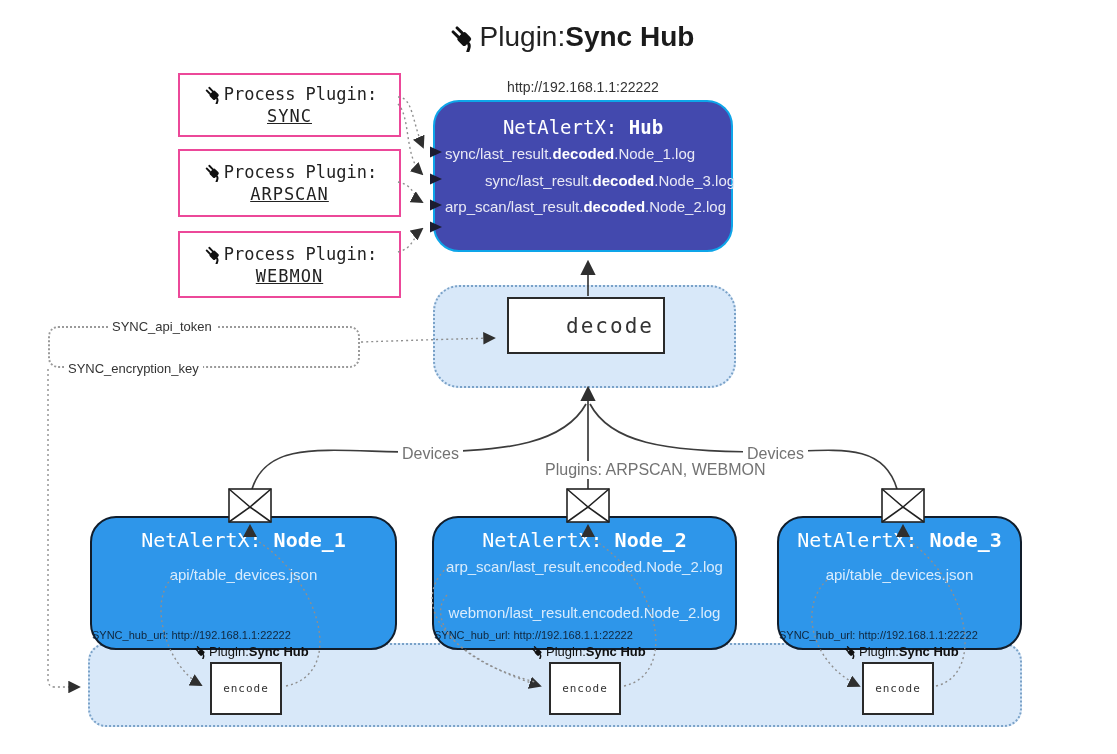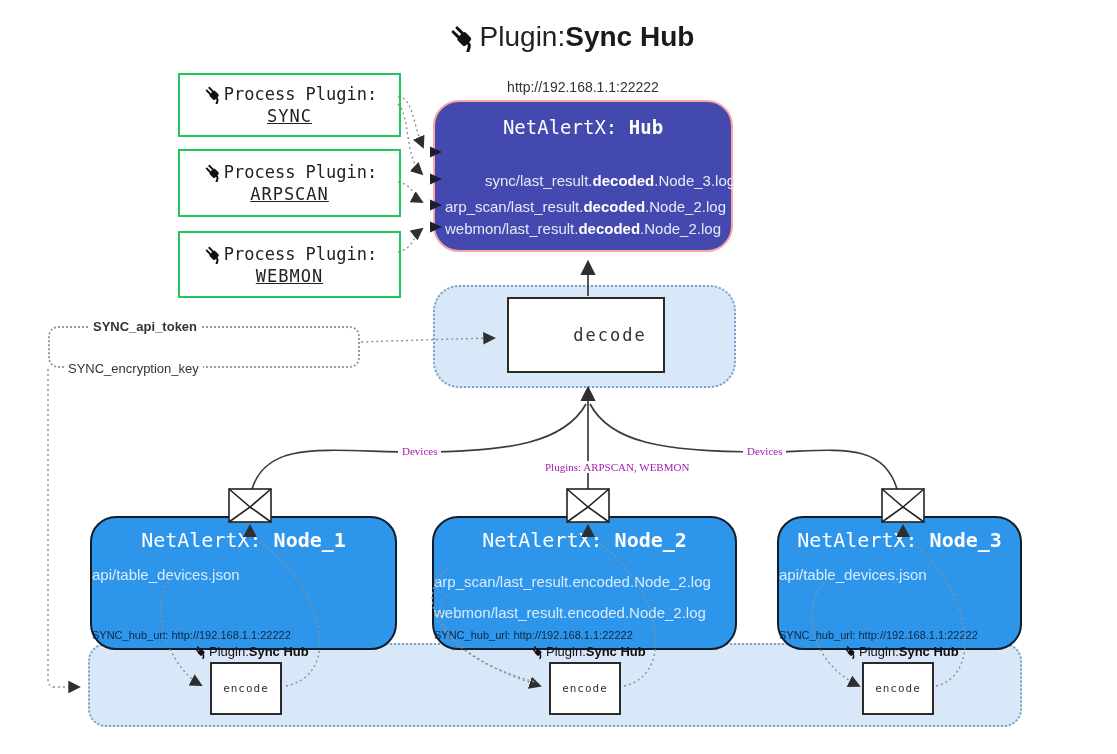--- a/index.html
+++ b/index.html
@@ -10,57 +10,57 @@
 
   
   .title{left:375px;top:16px;width:390px;height:42px;display:flex;align-items:center;
          justify-content:center;font-size:28px;color:#222;z-index:4;}
   .title .bold{font-weight:bold;color:#1b1b1b;}
   .plug{width:30px;height:30px;margin-right:4px;flex:0 0 auto;}
   .plug.sm{width:20px;height:20px;margin-right:2px;}
   .plug.xs{width:15px;height:15px;margin-right:2px;}
 
   
-  .pbox{left:178px;width:219px;height:60px;border:2px solid #22c55e;background:#fff;
+  .pbox{left:178px;width:219px;height:60px;border:2px solid #ec4899;background:#fff;
         display:flex;flex-direction:column;align-items:center;justify-content:center;
         z-index:1;font-size:17px;color:#222;}
   .pbox .l1{display:flex;align-items:center;}
   .pbox .l2{margin-top:2px;letter-spacing:1px;text-decoration:underline;}
 
   
   .huburl{left:433px;top:79px;width:300px;text-align:center;font-size:14px;color:#333;z-index:1;}
-  .hub{left:433px;top:100px;width:300px;height:152px;background:#4349ae;border:2px solid #fca5a5;
+  .hub{left:433px;top:100px;width:300px;height:152px;background:#4349ae;border:2px solid #0ea5e9;
        border-radius:26px;z-index:1;box-sizing:border-box;}
   .hub-title{left:0;top:14px;width:100%;text-align:center;font-size:19px;color:#fff;}
   .hub-title .bold{font-weight:bold;}
   .hubline{left:10px;width:288px;height:20px;font-size:15px;color:#e9e9f5;white-space:nowrap;
            line-height:20px;}
   .hubline b{color:#ffffff;}
 
   
   .lightbox{background:#d8e8f9;border:2px dotted #7aa2c8;border-radius:26px;box-sizing:border-box;z-index:0;}
   .decode-wrap{left:433px;top:285px;width:303px;height:103px;}
   .whitebox{background:#fff;border:2px solid #2a2a2a;box-sizing:border-box;display:flex;
             align-items:center;justify-content:center;color:#333;z-index:1;}
-  .decode{left:507px;top:297px;width:158px;height:76px;font-size:17px;letter-spacing:2px;padding-left:48px;}
+  .decode{left:507px;top:297px;width:158px;height:57px;font-size:21px;letter-spacing:2px;padding-left:48px;}
 
   
   .tokenrect{left:48px;top:326px;width:312px;height:42px;border:2px dotted #9a9a9a;
              border-radius:10px;z-index:1;box-sizing:border-box;}
   .secret{background:#fff;padding:0 4px;font-size:13px;color:#333;z-index:4;white-space:nowrap;}
 
   
-  .edgelbl{background:#fff;padding:0 4px;font-size:11px;color:#a21caf;z-index:4;white-space:nowrap;font-family:Liberation Serif, serif;}
+  .edgelbl{background:#fff;padding:0 4px;font-size:16px;color:#737373;z-index:4;white-space:nowrap;}
 
   
   .node{top:516px;height:134px;background:#2e96ea;border:2px solid #111d2b;border-radius:26px;
         z-index:1;box-sizing:border-box;}
   .node-title{left:0;top:10px;width:100%;text-align:center;font-size:20px;color:#fff;white-space:nowrap;}
   .node-title .bold{font-weight:bold;}
-  .nline{left:0;width:100%;height:22px;font-size:15px;color:#d9ecfd;
+  .nline{left:0;width:100%;height:22px;text-align:center;font-size:15px;color:#d9ecfd;
          line-height:22px;white-space:nowrap;}
   .nurl{left:0;bottom:7px;width:100%;text-align:left;font-size:11px;color:#10263c;white-space:nowrap;}
 
   
   .bottom-wrap{left:88px;top:643px;width:934px;height:84px;border-radius:18px;}
   .encode{width:72px;height:53px;top:662px;font-size:11px;letter-spacing:1px;}
   .plglbl{top:642px;height:18px;display:flex;align-items:center;font-size:13px;color:#111;z-index:2;white-space:nowrap;}
   .plglbl .bold{font-weight:bold;}
 
   svg.overlay{position:absolute;left:0;top:0;z-index:3;pointer-events:none;}
@@ -116,54 +116,54 @@
       </div>
     <div class="l2">WEBMON</div>
   </div>
 
   <div class="abs huburl">http://192.168.1.1:22222</div>
 
   <div class="abs hub">
     <div class="abs hub-title mono">
       <span>NetAlertX: </span><span class="bold">Hub</span>
     </div>
+    <div class="abs hubline" style="top:42px;">
+      <span>sync/last_result.</span><b>decoded</b><span>.Node_1.log</span>
+    </div>
     <div class="abs hubline" style="top:69px;margin-left:40px;">
       <span>sync/last_result.</span><b>decoded</b><span>.Node_3.log</span>
     </div>
     <div class="abs hubline" style="top:95px;">
       <span>arp_scan/last_result.</span><b>decoded</b><span>.Node_2.log</span>
     </div>
-    <div class="abs hubline" style="top:117px;">
-      <span>webmon/last_result.</span><b>decoded</b><span>.Node_2.log</span>
-    </div>
   </div>
 
   <div class="abs lightbox decode-wrap"></div>
   <div class="abs whitebox decode mono">decode</div>
 
   <div class="abs tokenrect"></div>
-  <div class="abs secret" style="left:89px;top:319px;font-weight:bold;">SYNC_api_token</div>
+  <div class="abs secret" style="left:108px;top:319px;">SYNC_api_token</div>
   <div class="abs secret" style="left:64px;top:361px;">SYNC_encryption_key</div>
 
   <div class="abs edgelbl" style="left:398px;top:445px;">Devices</div>
   <div class="abs edgelbl" style="left:743px;top:445px;">Devices</div>
   <div class="abs edgelbl" style="left:513px;top:461px;margin-left:28px;">Plugins: ARPSCAN, WEBMON</div>
 
   <div class="abs node" style="left:90px;width:307px;">
     <div class="abs node-title mono">
       <span>NetAlertX: </span><span class="bold">Node_1</span>
     </div>
     <div class="abs nline" style="top:46px;">api/table_devices.json</div>
     <div class="abs nurl">SYNC_hub_url: http://192.168.1.1:22222</div>
   </div>
   <div class="abs node" style="left:432px;width:305px;">
     <div class="abs node-title mono">
       <span>NetAlertX: </span><span class="bold">Node_2</span>
     </div>
-    <div class="abs nline" style="top:53px;">arp_scan/last_result.encoded.Node_2.log</div>
+    <div class="abs nline" style="top:38px;">arp_scan/last_result.encoded.Node_2.log</div>
     <div class="abs nline" style="top:84px;">webmon/last_result.encoded.Node_2.log</div>
     <div class="abs nurl">SYNC_hub_url: http://192.168.1.1:22222</div>
   </div>
   <div class="abs node" style="left:777px;width:245px;">
     <div class="abs node-title mono">
       <span>NetAlertX: </span><span class="bold">Node_3</span>
     </div>
     <div class="abs nline" style="top:46px;">api/table_devices.json</div>
     <div class="abs nurl">SYNC_hub_url: http://192.168.1.1:22222</div>
   </div>

